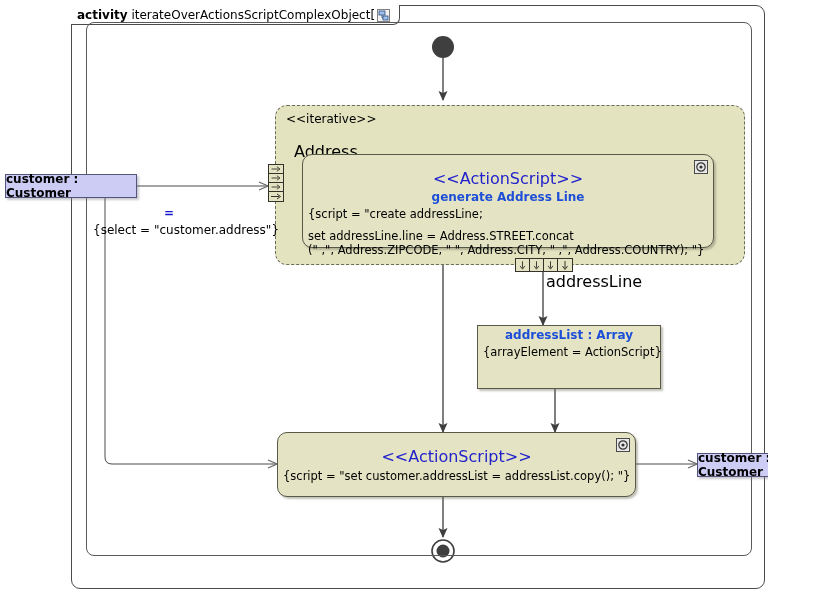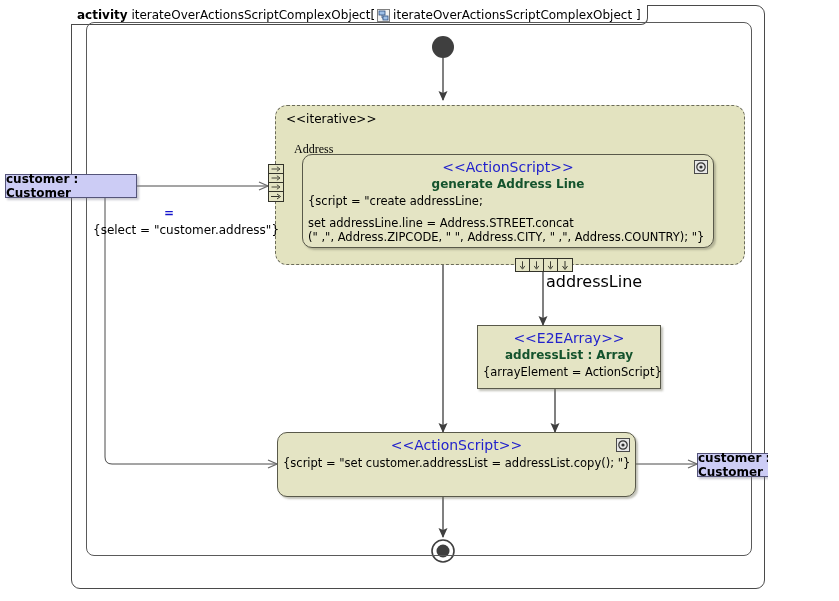--- a/index.html
+++ b/index.html
@@ -95,43 +95,42 @@
     position: absolute;
     left: 10px;
     top: 6px;
     font-size: 12px;
     color: #000;
   }
   .region-label {
     position: absolute;
     left: 18px;
     top: 36px;
-    font-size: 12px;
-    color: #000;
-    font-family: Liberation Serif, serif;
+    font-size: 16px;
+    color: #000;
   }
 
   
   .action-node {
     position: absolute;
     border: 1px solid #59594a;
     border-radius: 10px;
     background: #e4e4c4;
     box-sizing: border-box;
     box-shadow: 2px 2px 2px rgba(120,120,100,0.45);
   }
   .node-stereotype {
     text-align: center;
     color: #2222cc;
-    font-size: 14px;
-    margin-top: 4px;
+    font-size: 16px;
+    margin-top: 14px;
   }
   .node-title {
     text-align: center;
-    color: #14532d;
+    color: #1d4ed8;
     font-size: 12px;
     font-weight: bold;
     margin-top: 2px;
   }
   .node-body {
     font-size: 11.5px;
     color: #000;
     margin-top: 3px;
     padding: 0 5px;
     line-height: 14px;
@@ -284,21 +283,20 @@
     <span>iterateOverActionsScriptComplexObject[</span>
     <span class="tab-icon">
       <svg width="13" height="13" viewBox="0 0 13 13" xmlns="http://www.w3.org/2000/svg">
         <rect x="0.5" y="0.5" width="12" height="12" fill="#f2f2f2" stroke="#808080"></rect>
         <rect x="2" y="2" width="6" height="4" fill="#9fc0e8" stroke="#2b4f80" stroke-width="0.8"></rect>
         <rect x="6" y="7" width="5" height="4" fill="#9fc0e8" stroke="#2b4f80" stroke-width="0.8"></rect>
         <line x1="5" y1="6" x2="5" y2="9" stroke="#2b4f80" stroke-width="0.8"></line>
         <line x1="5" y1="9" x2="6" y2="9" stroke="#2b4f80" stroke-width="0.8"></line>
       </svg>
     </span>
-    <span>iterateOverActionsScriptComplexObject ]</span>
   </div>
 
   <div class="inner-frame"></div>
 
   <div class="expansion-region">
     <span class="region-stereotype">&lt;&lt;iterative&gt;&gt;</span>
     <span class="region-label">Address</span>
   </div>
 
   <div class="expansion-node-v" style="left:268px; top:164px; width:16px;">
@@ -364,21 +362,20 @@
       </svg>
     </span>
     <div class="node-stereotype">&lt;&lt;ActionScript&gt;&gt;</div>
     <div class="node-title">generate Address Line</div>
     <div class="node-body">{script = "create addressLine;</div>
     <div class="node-body" style="margin-top:8px">set addressLine.line = Address.STREET.concat</div>
     <div class="node-body" style="margin-top:0">(" ,", Address.ZIPCODE, " ", Address.CITY, " ,", Address.COUNTRY); "}</div>
   </div>
 
   <div class="object-node" style="left:477px; top:325px; width:184px; height:64px;">
-    <div class="node-stereotype">&lt;&lt;E2EArray&gt;&gt;</div>
     <div class="node-title">addressList : Array</div>
     <div class="node-body centered">{arrayElement = ActionScript}</div>
   </div>
 
   <div class="action-node" style="left:277px; top:432px; width:359px; height:65px;">
     <span class="gear-icon">
       <svg width="14" height="14" viewBox="0 0 14 14" xmlns="http://www.w3.org/2000/svg">
         <rect x="0.5" y="0.5" width="13" height="13" fill="#e8e8e8" stroke="#4a4a4a"></rect>
         <circle cx="7" cy="7" r="4.2" fill="none" stroke="#333" stroke-width="1.2"></circle>
         <circle cx="7" cy="7" r="1.6" fill="#333"></circle>

